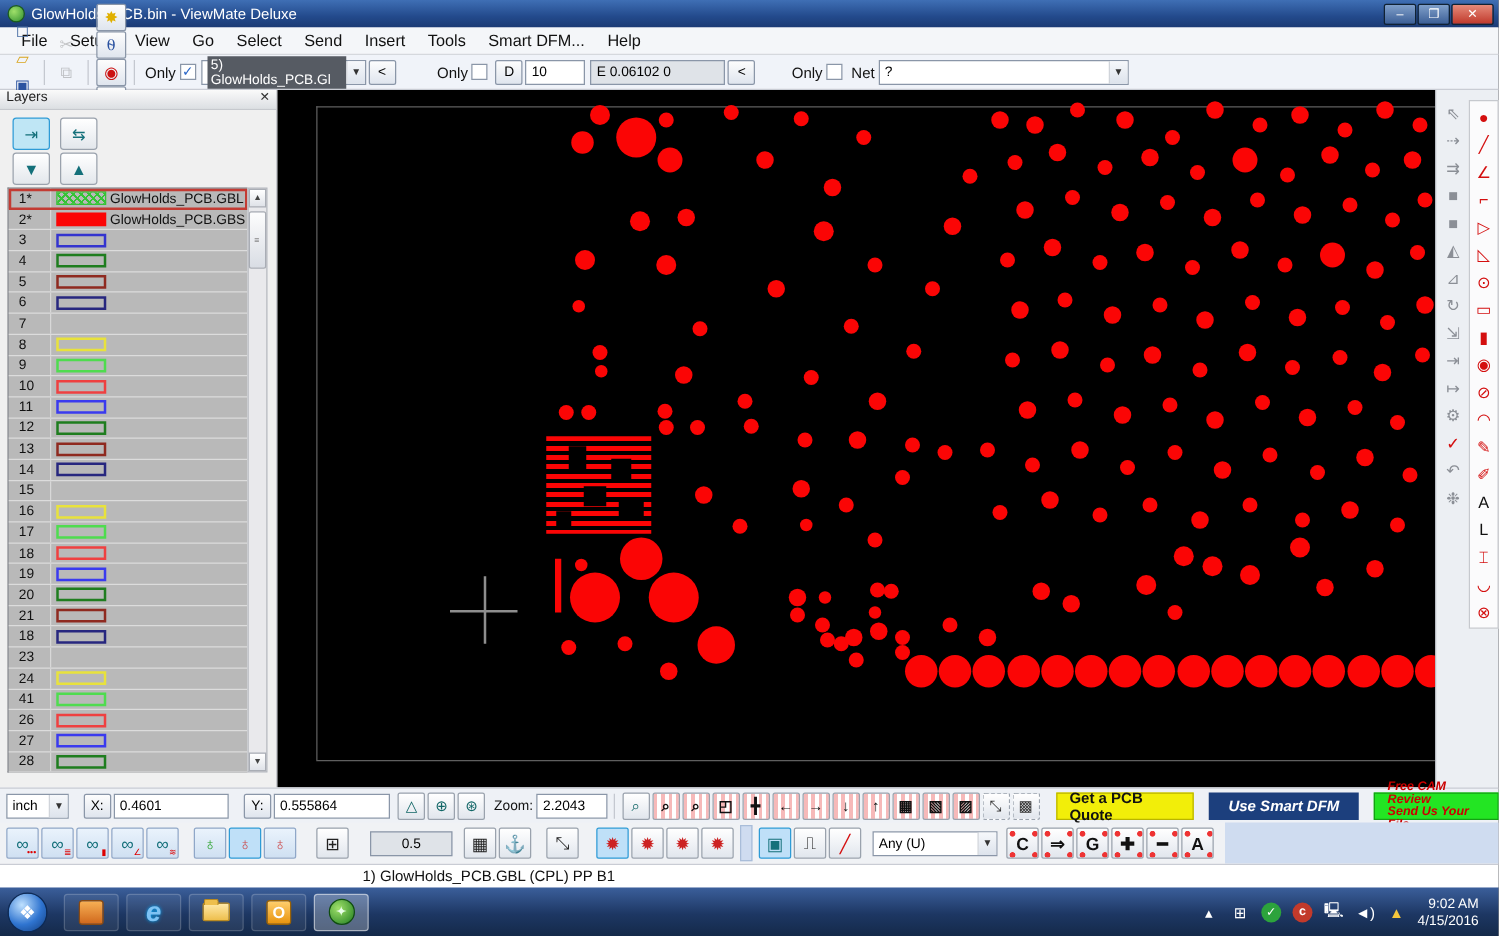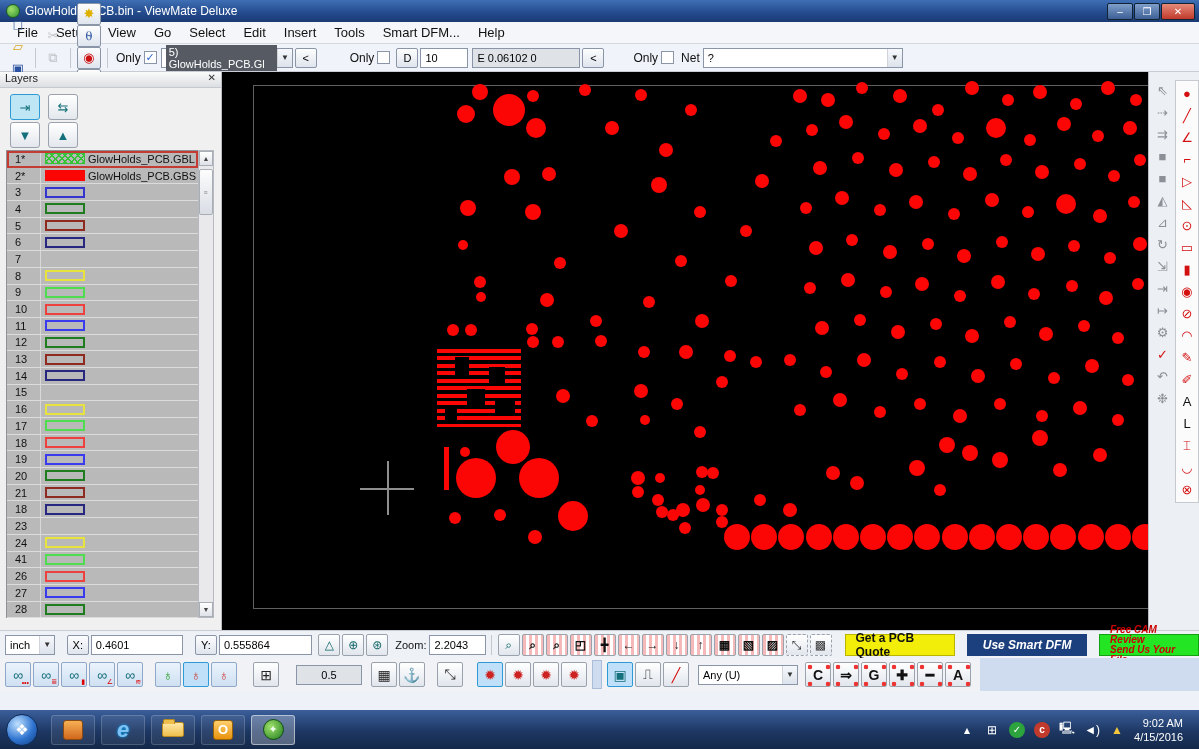--- a/index.html
+++ b/index.html
@@ -151,21 +151,21 @@
       <span class="wb close">✕</span>
     </span>
   </div>
 
   <div class="menubar">
       <span class="menu-item">File</span>
       <span class="menu-item">Setup</span>
       <span class="menu-item">View</span>
       <span class="menu-item">Go</span>
       <span class="menu-item">Select</span>
-      <span class="menu-item">Edit</span>
+      <span class="menu-item">Send</span>
       <span class="menu-item">Insert</span>
       <span class="menu-item">Tools</span>
       <span class="menu-item">Smart DFM...</span>
       <span class="menu-item">Help</span>
     </div>
 
   <div class="toolbar">
     <span id="tb-file">
         <span class="tbtn" style="color: rgb(74, 111, 165);">◻</span>
         <span class="tbtn" style="color: rgb(217, 165, 32);">▱</span>
@@ -684,20 +684,23 @@
         <span class="s2-ico plain cdots">C</span>
         <span class="s2-ico plain cdots">⇒</span>
         <span class="s2-ico plain cdots">G</span>
         <span class="s2-ico plain cdots">✚</span>
         <span class="s2-ico plain cdots">━</span>
         <span class="s2-ico plain cdots">A</span>
       </span>
     <span class="s2-fill"></span>
   </div>
 
+  <div class="statusline">
+    <span>1) GlowHolds_PCB.GBL (CPL) PP B1</span>
+  </div>
 
   <div class="taskbar">
     <span class="orb">❖</span>
     <span id="task-apps" style="display:flex">
         <span class="task-app">
           <span class="ico-or"></span>
         </span>
         <span class="task-app">
           <span class="ico-e">e</span>
         </span>

